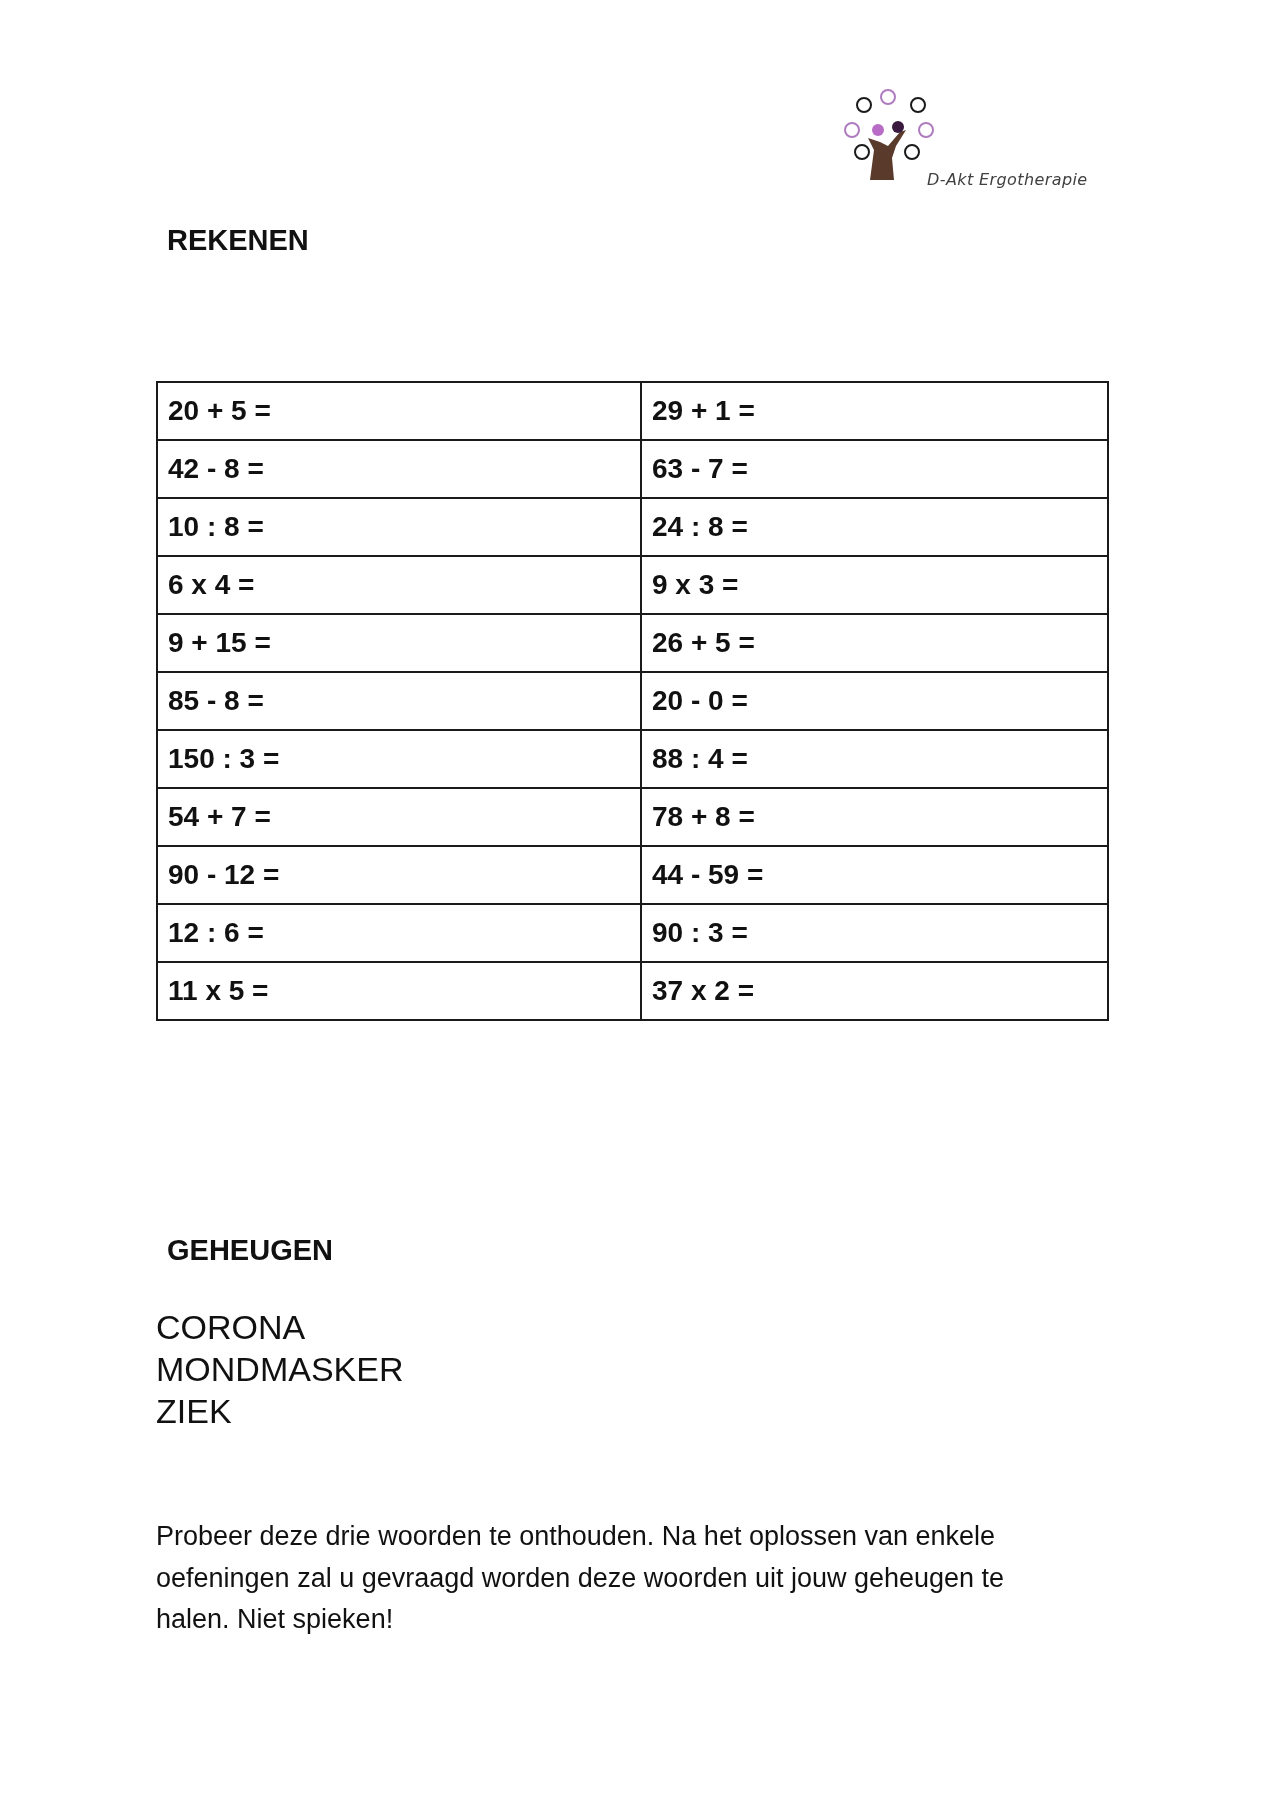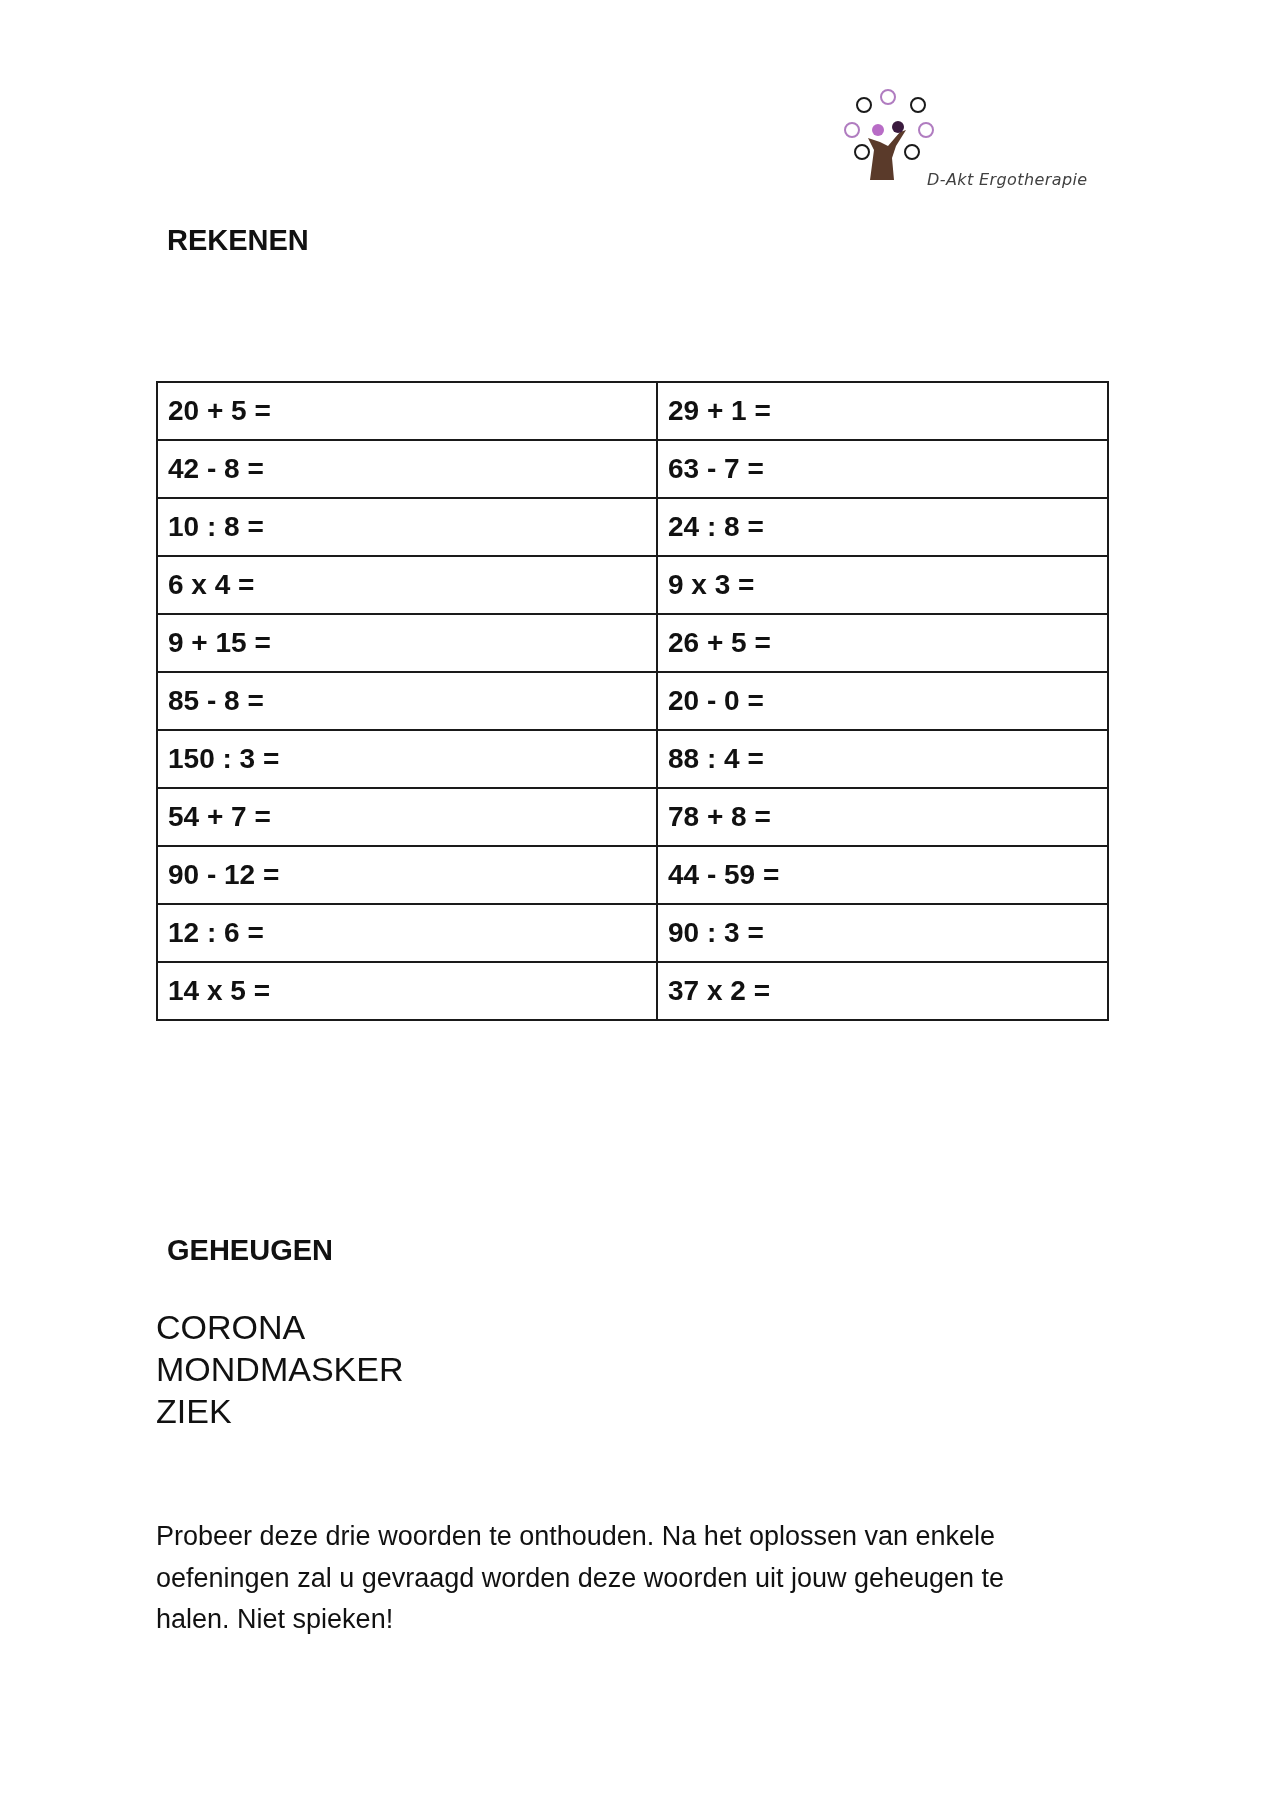--- a/index.html
+++ b/index.html
@@ -8,21 +8,21 @@
   .logo { position: absolute; left: 840px; top: 80px; width: 290px; height: 120px; }
   .logo svg { position: absolute; left: 0; top: 0; }
   .logo-text { position: absolute; left: 87px; top: 90px; font-family: "DejaVu Sans", sans-serif;
                font-style: italic; font-size: 16px; color: #404040; letter-spacing: 0.4px;
                white-space: nowrap; }
   .h { position: absolute; left: 156px; font-weight: bold; font-size: 29px; margin: 11px; line-height: 1; }
   .h-rekenen { top: 215px; }
   .h-geheugen { top: 1225px; }
   table.sums { position: absolute; left: 156px; top: 381px; width: 953px;
                border-collapse: collapse; table-layout: fixed; }
-  table.sums td { border: 2px solid #1a1a1a; height: 56px; padding: 0 16px 0 10px;
+  table.sums td { border: 2px solid #1a1a1a; height: 56px; padding: 0 0 0 10px;
                   font-weight: bold; font-size: 28px; vertical-align: middle; white-space: nowrap; }
   table.sums td.col-a { width: 472px; }
   .words { position: absolute; left: 156px; top: 1306px; font-size: 34px; line-height: 42px; }
   .words div { white-space: nowrap; }
   .para { position: absolute; left: 156px; top: 1516px; font-size: 27px; line-height: 41.5px; }
   .para div { white-space: nowrap; }
 </style>
 </head>
 <body>
 
@@ -82,21 +82,21 @@
       </tr>
     <tr>
         <td class="col-a">90 - 12 =</td>
         <td>44 - 59 =</td>
       </tr>
     <tr>
         <td class="col-a">12 : 6 =</td>
         <td>90 : 3 =</td>
       </tr>
     <tr>
-        <td class="col-a">14 x 5 =</td>
+        <td class="col-a">11 x 5 =</td>
         <td>37 x 2 =</td>
       </tr>
   </tbody>
 </table>
 
 <h2 class="h h-geheugen">GEHEUGEN</h2>
 
 <div class="words">
   <div>CORONA</div>
   <div>MONDMASKER</div>

